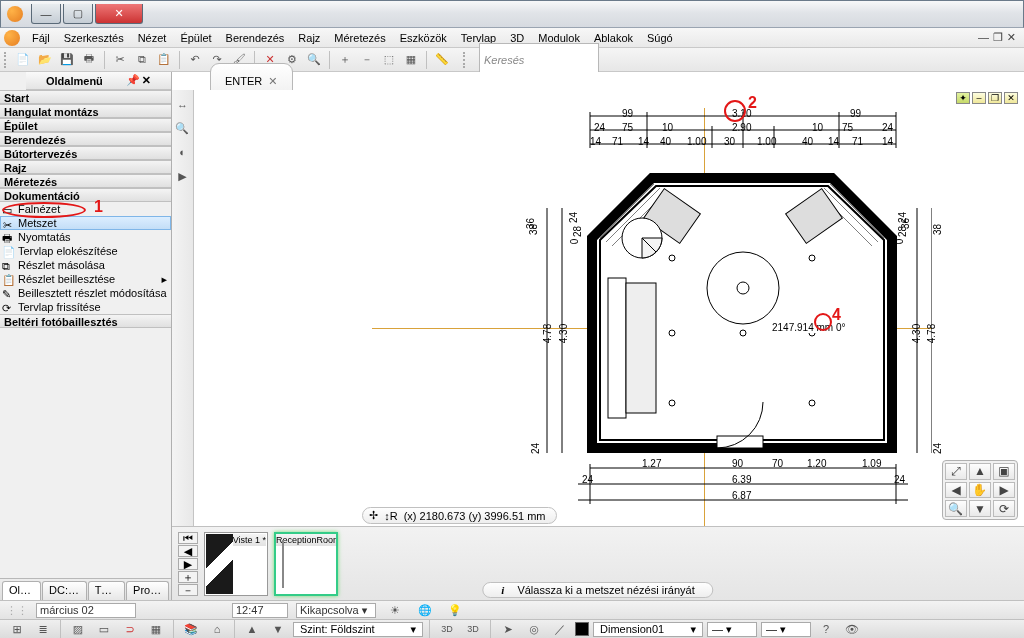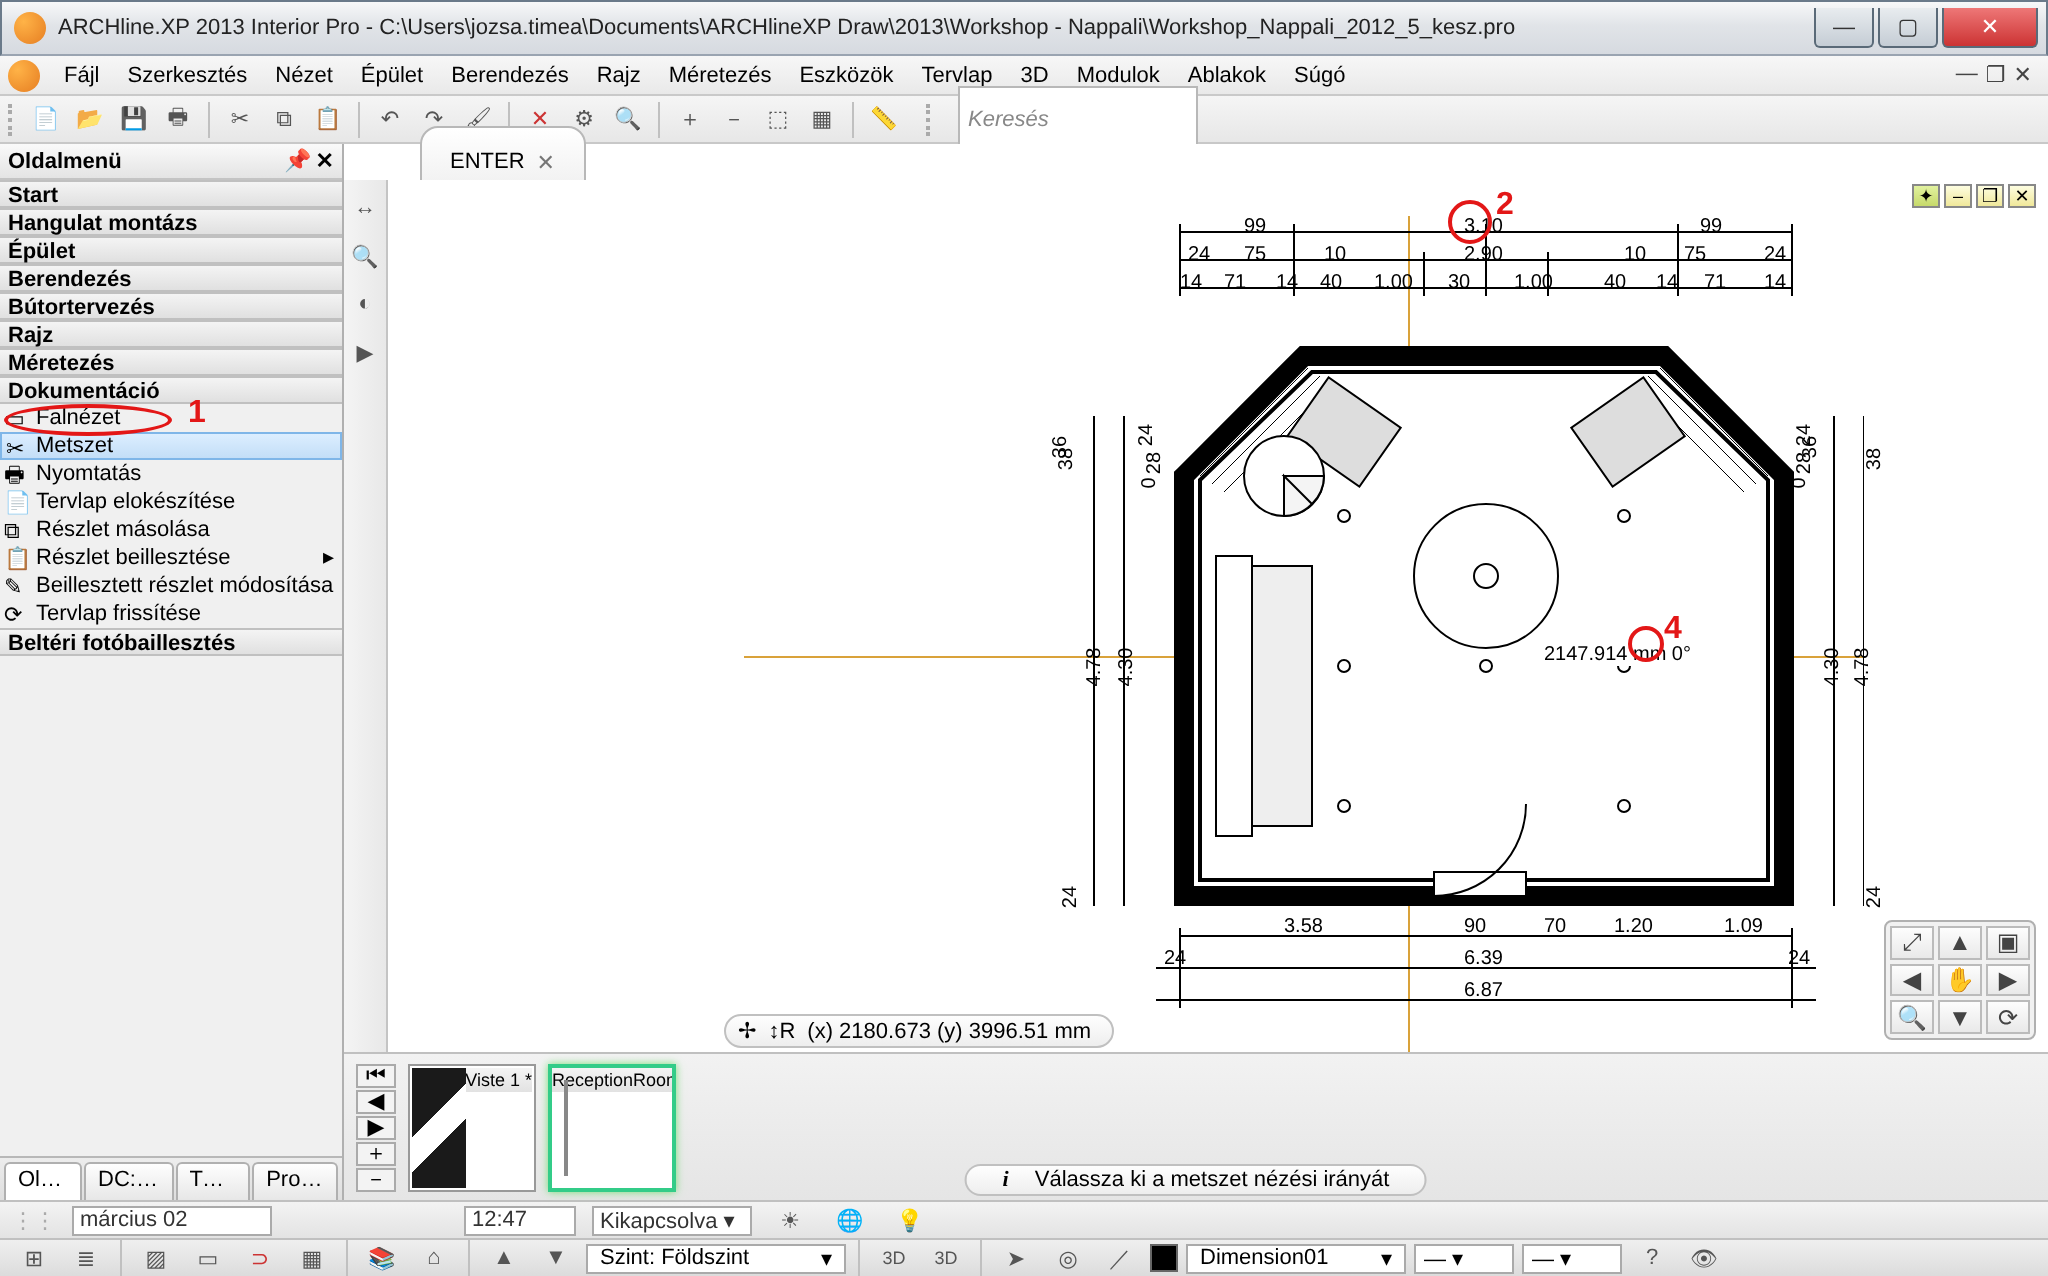--- a/index.html
+++ b/index.html
@@ -14,21 +14,21 @@
   .menubar .mico { width:16px; height:16px; display:inline-block; background:radial-gradient(circle at 30% 30%,#ffb347,#e67e22); border-radius:50%; margin-right:4px;}
   .menubar span.item { padding:2px 6px; cursor:pointer; }
   .menubar .right { margin-left:auto; display:flex; gap:4px; padding-right:4px; color:#444;}
   .toolbar { height:24px; background:linear-gradient(#f5f5f5,#e7e7e7); border-bottom:1px solid #c8c8c8; display:flex; align-items:center; padding:0 4px; gap:4px; }
   .tbtn { width:18px; height:18px; border:1px solid transparent; display:flex; align-items:center; justify-content:center; color:#555; cursor:pointer;}
   .sep { width:1px; height:18px; background:#c0c0c0; margin:0 2px;}
   .search { margin-left:6px; width:120px; height:17px; border:1px solid #b8b8b8; background:#fff; font-style:italic; color:#888; padding:16px 4px; display:flex; align-items:center;}
   
   .main { display:flex; height: calc(638px - 28px - 20px - 24px - 19px - 19px); }
   .leftpanel { width:172px; background:#f0f0f0; border-right:1px solid #b0b0b0; display:flex; flex-direction:column; }
-  .lp-head { height:18px; background:linear-gradient(#fafafa,#e4e4e4); border-bottom:1px solid #c4c4c4; display:flex; align-items:center; padding:0 4px; font-weight:bold;}
+  .lp-head { height:18px; background:linear-gradient(#fafafa,#e4e4e4); border-bottom:1px solid #c4c4c4; display:flex; align-items:center; padding:0 20px; font-weight:bold;margin-left:26px;}
   .lp-head .x { margin-left:auto; cursor:pointer; display:flex; gap:2px;}
   .lp-cat { height:14px; background:linear-gradient(#f4f4f4,#e0e0e0); border:1px solid #c0c0c0; border-left:none; border-right:none; padding:0 4px; font-weight:bold; line-height:14px; cursor:pointer; }
   .lp-item { height:14px; padding:0 4px 0 18px; line-height:14px; display:flex; align-items:center; gap:4px; cursor:pointer; position:relative;}
   .lp-item.sel { background:linear-gradient(#dceeff,#c3def7); border:1px solid #7fb6e8; padding-left:17px;}
   .lp-item .ico { width:12px; height:12px; position:absolute; left:2px; top:1px; }
   .lp-item .arrow { margin-left:auto; }
   .red-oval { position:absolute; border:2px solid #e31717; border-radius:50%; pointer-events:none; }
   .red-num { position:absolute; color:#e31717; font-size:16px; font-weight:bold; pointer-events:none;}
   .lp-tabs { margin-top:auto; height:22px; background:linear-gradient(#ededed,#dedede); border-top:1px solid #b8b8b8; display:flex; align-items:flex-end; padding:0 2px; gap:1px;}
   .lp-tab { height:19px; padding:2px 6px; background:linear-gradient(#fefefe,#e7e7e7); border:1px solid #b0b0b0; border-bottom:none; border-radius:3px 3px 0 0; cursor:pointer; white-space:nowrap; max-width:48px; overflow:hidden; text-overflow:ellipsis;}
@@ -64,21 +64,20 @@
   .status2 { height:19px; background:linear-gradient(#efefef,#dcdcdc); border-top:1px solid #c0c0c0; display:flex; align-items:center; padding:0 6px; gap:4px;}
   .sbtn { width:22px; height:16px; display:flex; align-items:center; justify-content:center; cursor:pointer; color:#555;}
   svg { display:block; }
   .cursor-info { position:absolute; font-size:10px; background:#fff; border:none;}
 </style>
 </head>
 <body>
 
 <div class="titlebar">
   <span class="icon"></span>
-  <span class="title">ARCHline.XP 2013 Interior Pro - C:\Users\jozsa.timea\Documents\ARCHlineXP Draw\2013\Workshop - Nappali\Workshop_Nappali_2012_5_kesz.pro</span>
   <div class="win-ctrls">
     <div class="win-btn">—</div>
     <div class="win-btn">▢</div>
     <div class="win-btn close">✕</div>
   </div>
 </div>
 
 <div class="menubar">
   <span class="mico"></span>
   <span class="item">Fájl</span>
@@ -313,21 +312,21 @@
         <div class="dim-txt" style="left:266px;top:28px;">14</div>
         <div class="dim-txt" style="left:288px;top:28px;">40</div>
         <div class="dim-txt" style="left:315px;top:28px;">1.00</div>
         <div class="dim-txt" style="left:352px;top:28px;">30</div>
         <div class="dim-txt" style="left:385px;top:28px;">1.00</div>
         <div class="dim-txt" style="left:430px;top:28px;">40</div>
         <div class="dim-txt" style="left:456px;top:28px;">14</div>
         <div class="dim-txt" style="left:480px;top:28px;">71</div>
         <div class="dim-txt" style="left:510px;top:28px;">14</div>
 
-        <div class="dim-txt" style="left:270px;top:350px;">3.58</div>
+        <div class="dim-txt" style="left:270px;top:350px;">1.27</div>
         <div class="dim-txt" style="left:360px;top:350px;">90</div>
         <div class="dim-txt" style="left:400px;top:350px;">70</div>
         <div class="dim-txt" style="left:435px;top:350px;">1.20</div>
         <div class="dim-txt" style="left:490px;top:350px;">1.09</div>
         <div class="dim-txt" style="left:210px;top:366px;">24</div>
         <div class="dim-txt" style="left:360px;top:366px;">6.39</div>
         <div class="dim-txt" style="left:522px;top:366px;">24</div>
         <div class="dim-txt" style="left:360px;top:382px;">6.87</div>
 
         <div class="dim-txt" style="left:166px;top:220px;transform:rotate(-90deg);">4.78</div>

